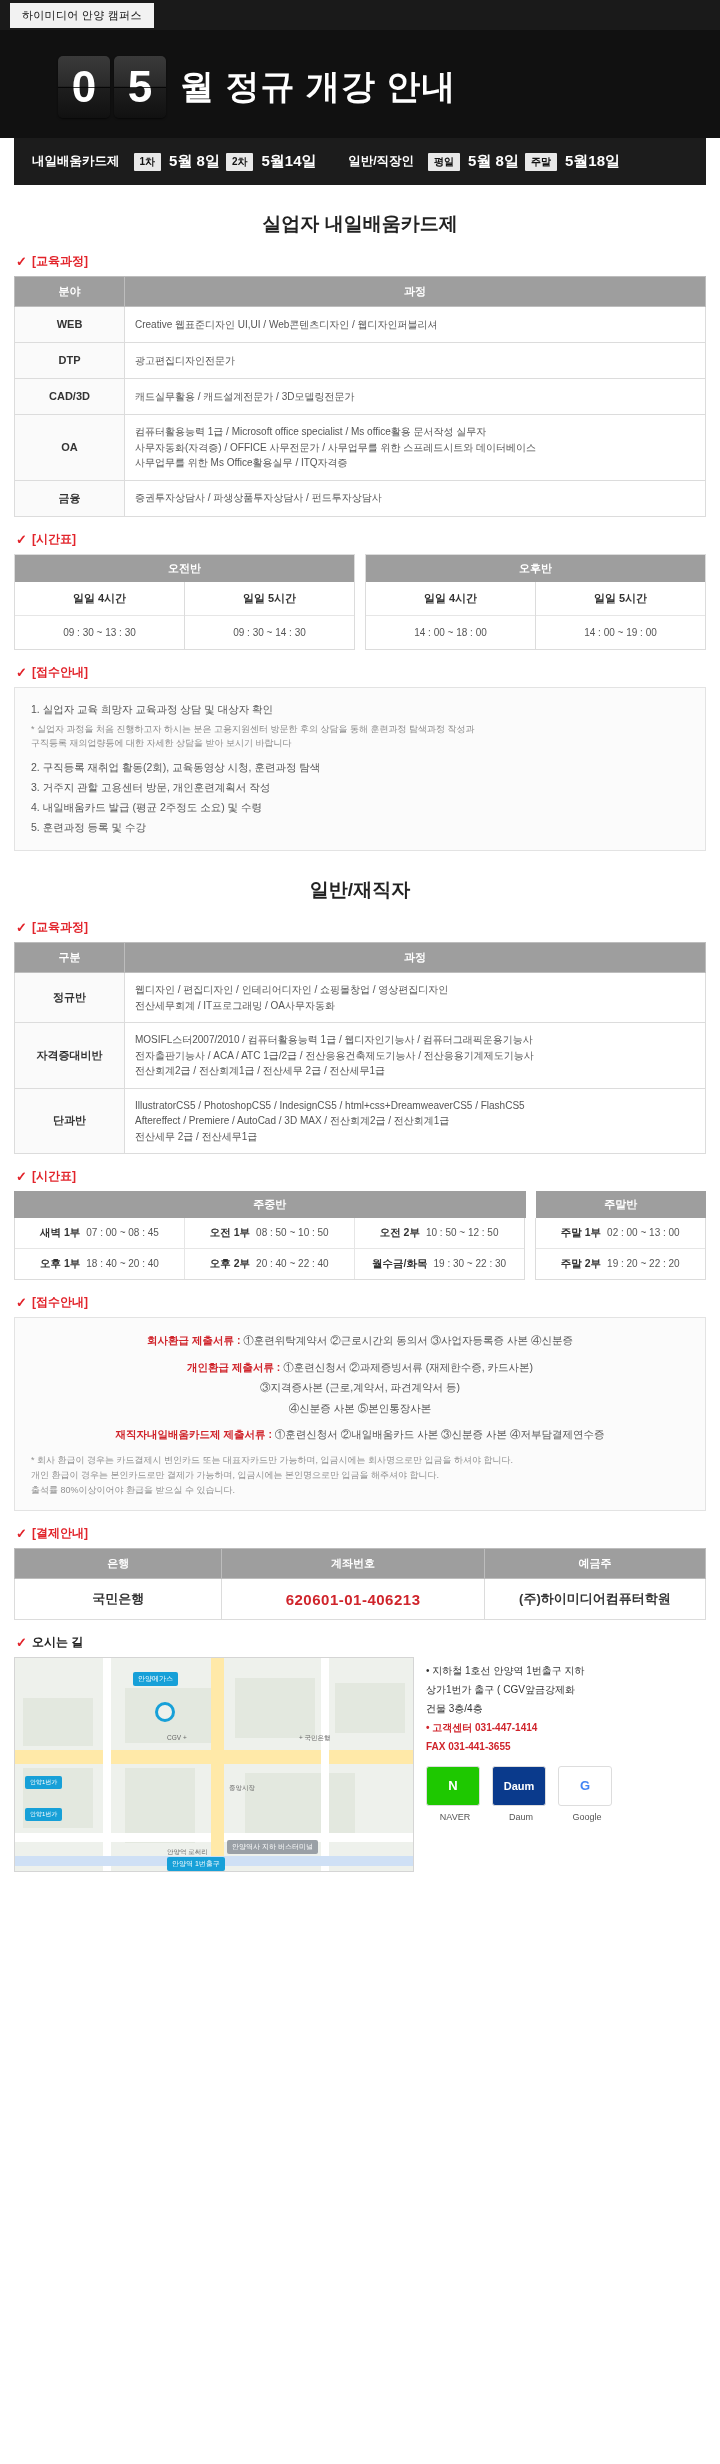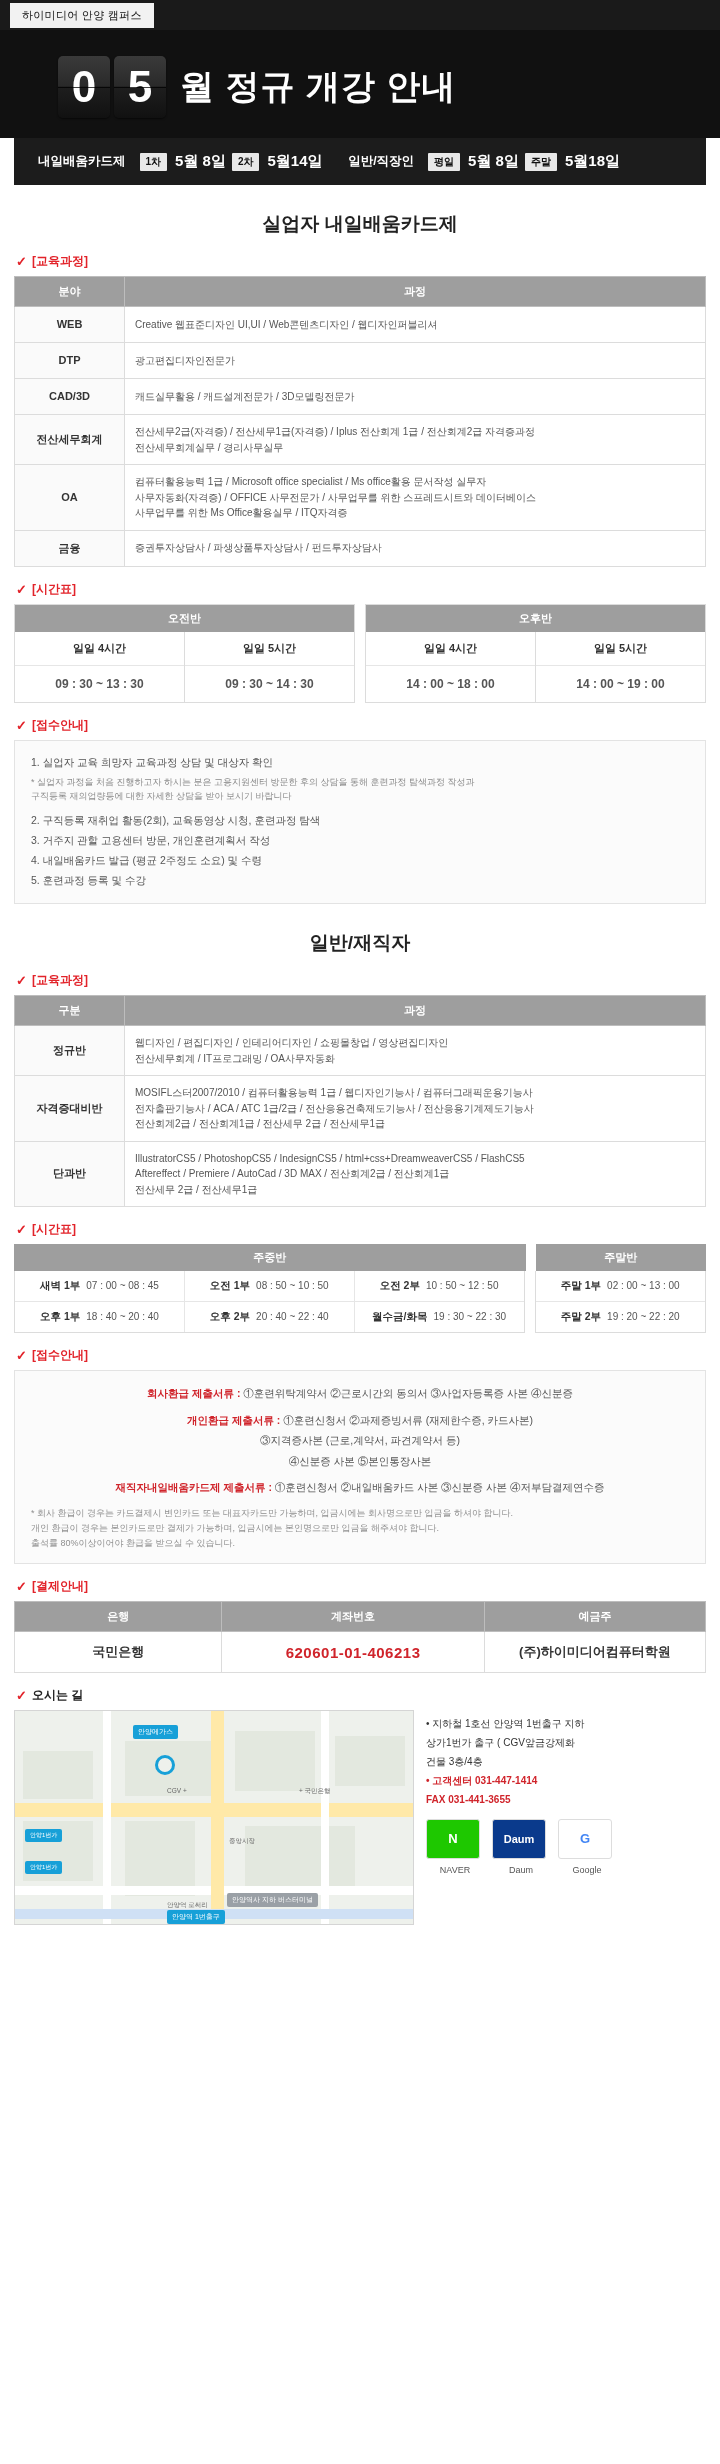--- a/index.html
+++ b/index.html
@@ -85,21 +85,21 @@
     background: #1c1c1c;
     margin: 0 14px;
     padding: 14px 18px;
     display: flex;
     align-items: center;
     gap: 8px;
   }
   .band-group { display:flex; align-items:center; }
   .band-title {
     color:#fff; font-size: 12.5px; font-weight: bold;
-    margin-right: 14px; white-space: nowrap; margin-left: 6px;
+    margin-right: 14px; white-space: nowrap;
   }
   .band-rows { display:flex; flex-direction: row; gap: 6px; }
   .band-row { display:flex; align-items:center; gap: 8px; }
   .chip {
     background: #e8e8e8;
     color: #111;
     font-size: 10px;
     padding: 2px 6px;
     font-weight: bold;
     border-radius: 1px;
@@ -177,21 +177,21 @@
     font-size: 11px; font-weight:bold; padding: 6px 0;
   }
   .time-grid { display:flex; }
   .time-col { flex:1; }
   .time-col + .time-col { border-left:1px solid #dcdcdc; }
   .time-col .t1 {
     text-align:center; font-size: 11px; font-weight:bold; color:#333;
     padding: 9px 0; border-bottom:1px solid #e6e6e6; background:#fff;
   }
   .time-col .t2 {
-    text-align:center; font-size: 12px; color:#555; padding: 11px 0; font-weight: bold;
+    text-align:center; font-size: 10px; color:#555; padding: 11px 0;
   }
 
   
   .tt2-head { display:flex; gap:10px; }
   .tt2-head .h { color:#fff; background:#9e9e9e; font-size:11px; font-weight:bold; text-align:center; padding:6px 0;}
   .tt2-body { display:flex; gap:10px; }
   .tt2-left { flex: 3; border:1px solid #dcdcdc; border-top:none; }
   .tt2-right { flex: 1; border:1px solid #dcdcdc; border-top:none; }
   .tt2-row { display:flex; }
   .tt2-row + .tt2-row { border-top:1px solid #e6e6e6; }
@@ -340,25 +340,20 @@
           <td class="cat">WEB</td>
           <td class="pre" style="white-space:pre-line">Creative 웹표준디자인 UI,UI / Web콘텐츠디자인 / 웹디자인퍼블리셔</td>
         </tr>
         <tr>
           <td class="cat">DTP</td>
           <td style="white-space:pre-line">광고편집디자인전문가</td>
         </tr>
         <tr>
           <td class="cat">CAD/3D</td>
           <td style="white-space:pre-line">캐드실무활용 / 캐드설계전문가 / 3D모델링전문가</td>
-        </tr>
-        <tr>
-          <td class="cat">전산세무회계</td>
-          <td style="white-space:pre-line">전산세무2급(자격증) / 전산세무1급(자격증) / Iplus 전산회계 1급 / 전산회계2급 자격증과정
-전산세무회계실무 / 경리사무실무</td>
         </tr>
         <tr>
           <td class="cat">OA</td>
           <td style="white-space:pre-line">컴퓨터활용능력 1급 / Microsoft office specialist / Ms office활용 문서작성 실무자
 사무자동화(자격증) / OFFICE 사무전문가 / 사무업무를 위한 스프레드시트와 데이터베이스
 사무업무를 위한 Ms Office활용실무 / ITQ자격증</td>
         </tr>
         <tr>
           <td class="cat">금융</td>
           <td style="white-space:pre-line">증권투자상담사 / 파생상품투자상담사 / 펀드투자상담사</td>

